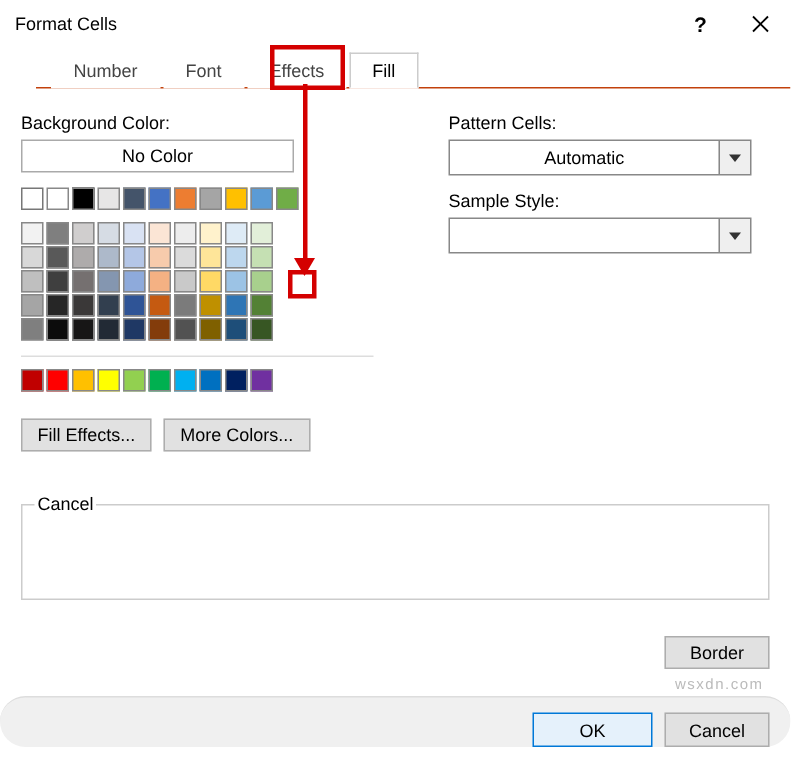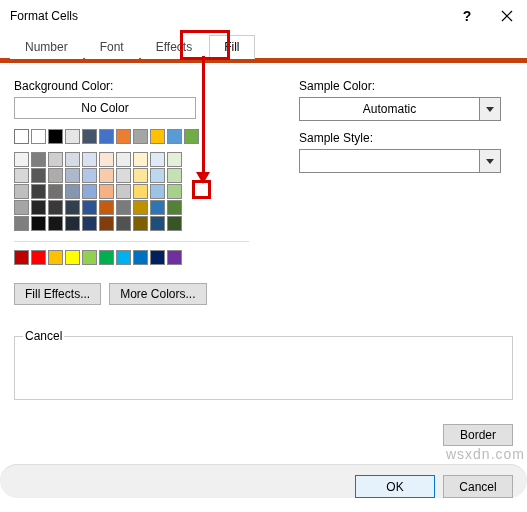--- a/index.html
+++ b/index.html
@@ -23,22 +23,23 @@
     width: 40px; height: 32px;
     display: flex; align-items: center; justify-content: center;
     font-size: 14px; font-family: Arial, sans-serif;
   }
   .tbtn.close svg { width: 12px; height: 12px; }
   .tbtn.help { font-weight: bold; }
 
   .tabs {
     display: flex;
     padding: 4px 4px 0 10px;
-    border-bottom: 5px solid #c2410c;
+    border-bottom: 1px solid #c2410c;
     margin-top: -2px;
+    margin-left: 24px;
   }
   .tab {
     padding: 4px 14px;
     border: 1px solid transparent;
     margin-right: 2px;
     position: relative;
     top: 1px;
     background: #fff;
     color: #444;
   }
@@ -135,23 +136,23 @@
     justify-content: flex-end;
     gap: 8px;
     background: #f0f0f0;
     height: 34px;
     box-sizing: border-box;
     border-radius: 17px;
   }
 
   .watermark {
     position: absolute;
-    right: 2px; bottom: 50px;
+    right: 18px; bottom: 50px;
     color: #bbb;
-    font-size: 14px;
+    font-size: 10px;
     letter-spacing: 1px;
   }
 
   
   .annot-tab {
     position: absolute;
     border: 3px solid #d40000;
     left: 180px; top: 30px;
     width: 44px; height: 24px;
     pointer-events: none;
@@ -299,21 +300,21 @@
         </div>
       </div>
 
     <div class="btn-row">
       <button class="btn">Fill Effects...</button>
       <button class="btn">More Colors...</button>
     </div>
   </div>
 
   <div class="right-col">
-    <div class="section-label">Sample Color:</div>
+    <div class="section-label">Pattern Cells:</div>
     <div class="combo">
       <div class="val">Automatic</div>
       <div class="arrow">
           <div class="chev"></div>
         </div>
     </div>
 
     <div class="section-label" style="margin-top:10px">Sample Style:</div>
     <div class="combo">
       <div class="val"></div>

